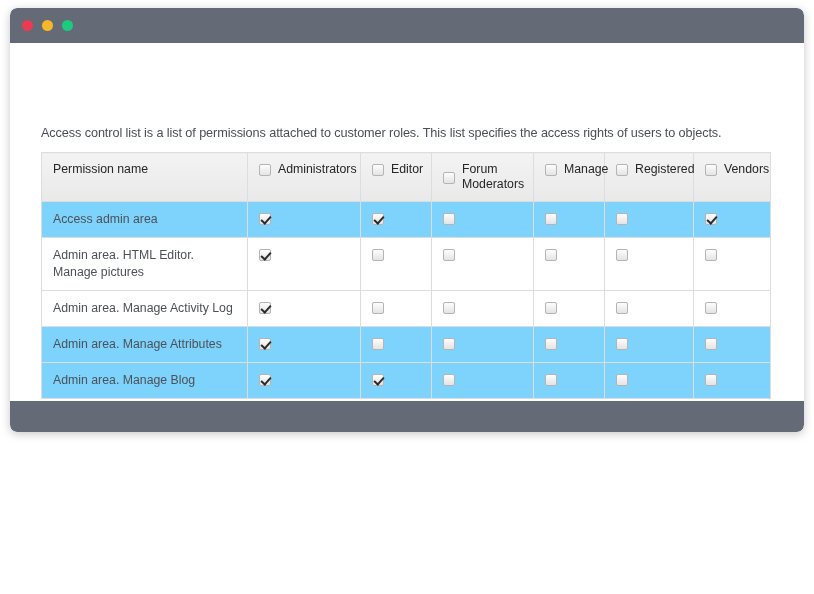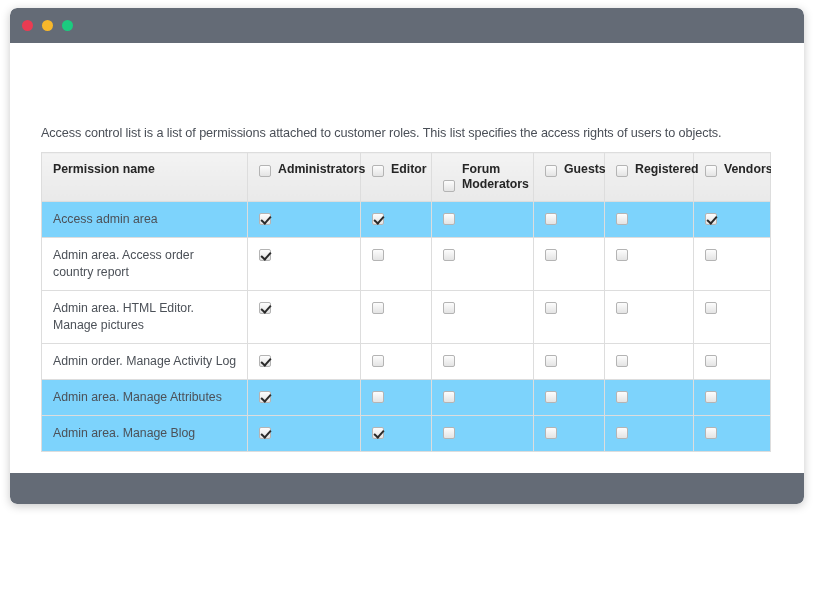--- a/index.html
+++ b/index.html
@@ -7,21 +7,21 @@
     margin: 0; padding: 0;
     width: 814px; height: 594px;
     background: #ffffff;
     font-family: "Liberation Sans", sans-serif;
     overflow: hidden;
   }
 
   #browser-window {
     position: absolute;
     left: 10px; top: 8px;
-    width: 794px; height: 496px;
+    width: 794px; height: 424px;
     background: #ffffff;
     border-radius: 7px;
     box-shadow: 0 2px 10px rgba(0,0,0,0.22);
     overflow: hidden;
     display: flex;
     flex-direction: column;
   }
 
   
   #title-bar {
@@ -76,21 +76,21 @@
   table#acl-table th,
   table#acl-table td {
     border: 1px solid #dddddd;
     vertical-align: top;
     padding: 9px 10px 9px 11px;
   }
   table#acl-table thead th {
     background: #eeeeee;
     background-image: linear-gradient(to bottom, #f3f3f3 0%, #e9e9e9 100%);
     font-size: 12.3px;
-    font-weight: bold;
+    font-weight: normal;
     color: #262626;
     text-align: left;
     height: 47px;
     padding-top: 9px;
     line-height: 15px;
   }
   table#acl-table tbody td {
     font-size: 12.3px;
     color: #4c5158;
     line-height: 17px;
@@ -100,21 +100,21 @@
   table#acl-table tbody tr.even td { background: #ffffff; }
 
   col.c-name { width: 206px; }
   col.c-0    { width: 113px; }
   col.c-1    { width: 71px; }
   col.c-2    { width: 102px; }
   col.c-3    { width: 71px; }
   col.c-4    { width: 89px; }
   col.c-5    { width: 77px; }
 
-  .th-inner { display: flex; align-items: flex-end; }
+  .th-inner { display: flex; align-items: center; }
   .th-label { display: block; }
 
   
   .cbx {
     display: inline-block;
     width: 12px; height: 12px;
     border-radius: 2px;
     border: 1px solid #b4b4b4;
     background-image: linear-gradient(to bottom, #fdfdfd 0%, #e4e4e4 100%);
     position: relative;
@@ -185,21 +185,21 @@
               </th>
               <th>
                 <div class="th-inner">
                   <span class="cbx"></span>
                   <span class="th-label">Forum Moderators</span>
                 </div>
               </th>
               <th>
                 <div class="th-inner">
                   <span class="cbx"></span>
-                  <span class="th-label">Guests</span>
+                  <span class="th-label">Manage</span>
                 </div>
               </th>
               <th>
                 <div class="th-inner">
                   <span class="cbx"></span>
                   <span class="th-label">Registered</span>
                 </div>
               </th>
               <th>
                 <div class="th-inner">
@@ -213,39 +213,30 @@
             <tr class="odd">
               <td>Access admin area</td>
               <td><span class="cbx checked"></span></td>
               <td><span class="cbx checked"></span></td>
               <td><span class="cbx"></span></td>
               <td><span class="cbx"></span></td>
               <td><span class="cbx"></span></td>
               <td><span class="cbx checked"></span></td>
             </tr>
             <tr class="even">
-              <td>Admin area. Access order country report</td>
+              <td>Admin area. HTML Editor. Manage pictures</td>
               <td><span class="cbx checked"></span></td>
               <td><span class="cbx"></span></td>
               <td><span class="cbx"></span></td>
               <td><span class="cbx"></span></td>
               <td><span class="cbx"></span></td>
               <td><span class="cbx"></span></td>
             </tr>
             <tr class="even">
-              <td>Admin area. HTML Editor. Manage pictures</td>
-              <td><span class="cbx checked"></span></td>
-              <td><span class="cbx"></span></td>
-              <td><span class="cbx"></span></td>
-              <td><span class="cbx"></span></td>
-              <td><span class="cbx"></span></td>
-              <td><span class="cbx"></span></td>
-            </tr>
-            <tr class="even">
-              <td>Admin order. Manage Activity Log</td>
+              <td>Admin area. Manage Activity Log</td>
               <td><span class="cbx checked"></span></td>
               <td><span class="cbx"></span></td>
               <td><span class="cbx"></span></td>
               <td><span class="cbx"></span></td>
               <td><span class="cbx"></span></td>
               <td><span class="cbx"></span></td>
             </tr>
             <tr class="odd">
               <td>Admin area. Manage Attributes</td>
               <td><span class="cbx checked"></span></td>

